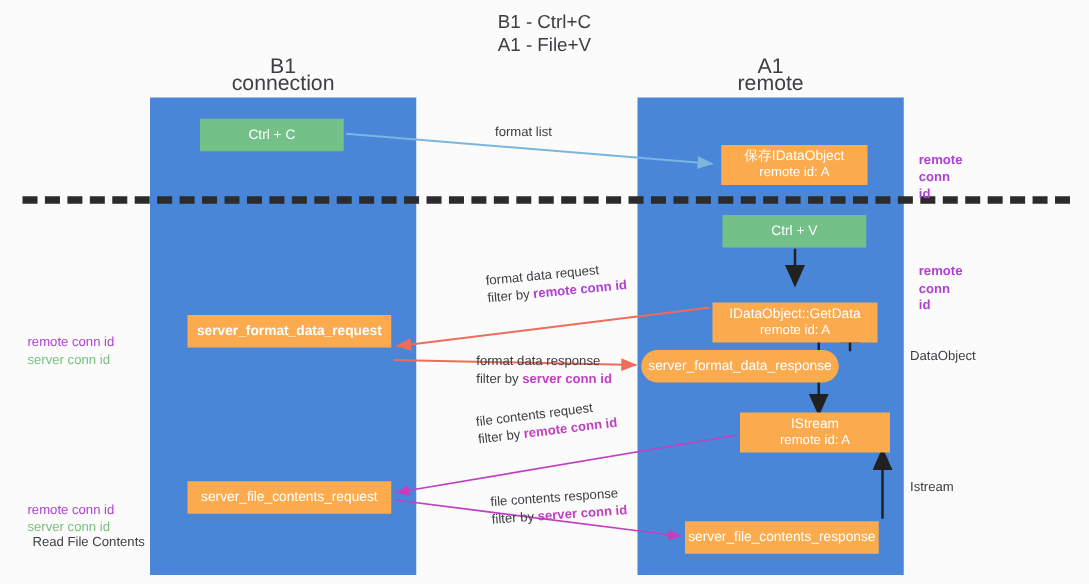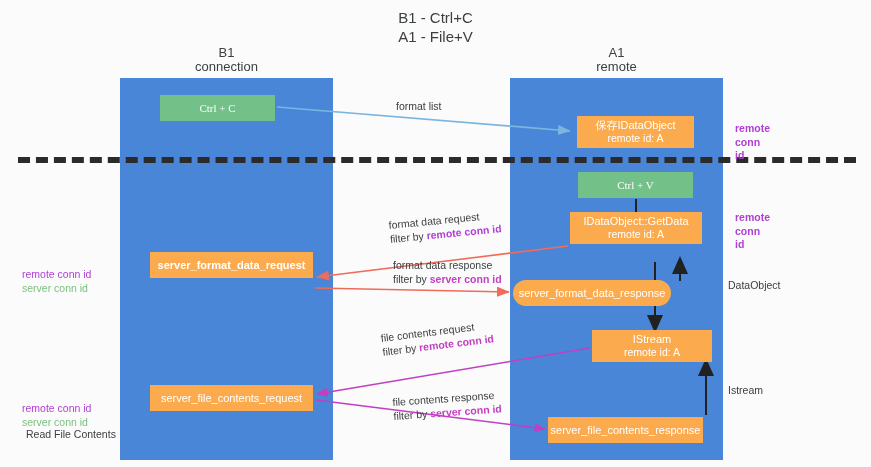--- a/index.html
+++ b/index.html
@@ -15,21 +15,21 @@
   .svg-layer{position:absolute;left:0;top:0;width:871px;height:467px;pointer-events:none;}
 
   
   .title{
     position:absolute;left:0;top:8px;width:871px;
     text-align:center;font-size:15px;line-height:19px;color:#3c4043;
   }
 
   
   .lane-head{
-    position:absolute;text-align:center;font-size:13px;line-height:14px;color:#3c4043;
+    position:absolute;text-align:center;font-size:17px;line-height:14px;color:#3c4043;
   }
   #lane-head-b1{left:120px;top:46px;width:213px;}
   #lane-head-a1{left:510px;top:46px;width:213px;text-align:center;}
 
   
   .lane{position:absolute;background:#4a86d8;}
   #lane-b1{left:120px;top:78px;width:213px;height:382px;}
   #lane-a1{left:510px;top:78px;width:213px;height:382px;}
 
   
@@ -37,28 +37,28 @@
     position:absolute;left:18px;top:157px;width:838px;height:0;
     border-top:6px dashed #2b2b2b;
   }
 
   
   .node{
     position:absolute;box-sizing:border-box;
     display:flex;flex-direction:column;align-items:center;justify-content:center;
     font-size:11px;line-height:13px;color:#ffffff;text-align:center;
   }
-  .node.green{background:#73c088;font-family:Liberation Serif, serif;}
+  .node.green{background:#73c088;}
   .node.orange{background:#fbab4e;text-align:right;}
   .node .l2{font-size:10.5px;}
 
   #node-ctrl-c{left:160px;top:95px;width:115px;height:26px;}
   #node-save-idataobject{left:577px;top:116px;width:117px;height:32px;}
   #node-ctrl-v{left:578px;top:172px;width:115px;height:26px;}
-  #node-getdata{left:570px;top:212px;width:132px;height:32px;}
+  #node-getdata{left:570px;top:242px;width:132px;height:32px;}
   #node-format-req{left:150px;top:252px;width:163px;height:26px;font-weight:bold;}
   #node-format-resp{left:513px;top:280px;width:158px;height:26px;border-radius:13px;}
   #node-istream{left:592px;top:330px;width:120px;height:32px;}
   #node-file-req{left:150px;top:385px;width:163px;height:26px;}
   #node-file-resp{left:548px;top:417px;width:155px;height:26px;}
 
   
   .anno{position:absolute;font-size:10.5px;line-height:13.5px;}
   .anno.bold{font-weight:bold;}
   .c-purple{color:#b13fd4;}
@@ -78,21 +78,21 @@
   .edge-label{
     position:absolute;font-size:10.5px;line-height:14px;color:#3c4043;
     white-space:nowrap;
   }
   .edge-label .hl{font-weight:bold;}
   .edge-label .hl.purple{color:#b13fd4;}
   .edge-label .hl.magenta{color:#c23fc2;}
 
   #lbl-format-list{left:396px;top:99px;}
   #lbl-format-req{left:388px;top:218px;transform:rotate(-5.5deg);transform-origin:left top;}
-  #lbl-format-resp{left:381px;top:258px;margin-left:12px;}
+  #lbl-format-resp{left:381px;top:282px;}
   #lbl-file-req{left:380px;top:331px;transform:rotate(-7deg);transform-origin:left top;}
   #lbl-file-resp{left:392px;top:395px;transform:rotate(-4deg);transform-origin:left top;}
 </style>
 </head>
 <body>
 
 <div class="canvas">
 
   <div class="title">
     <div>B1 - Ctrl+C</div>

